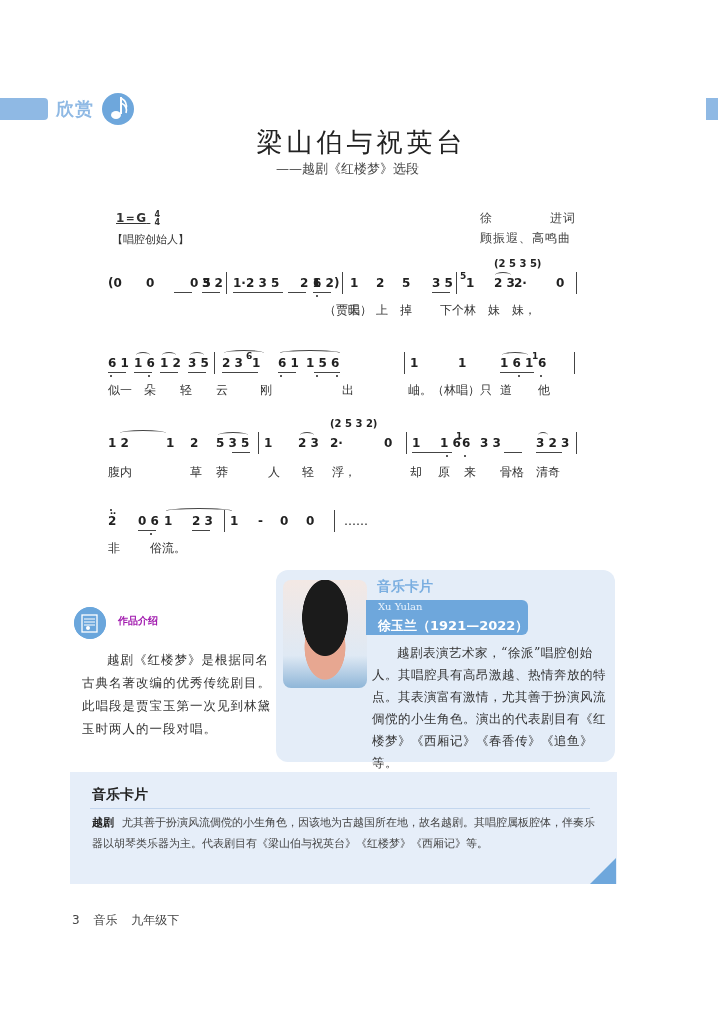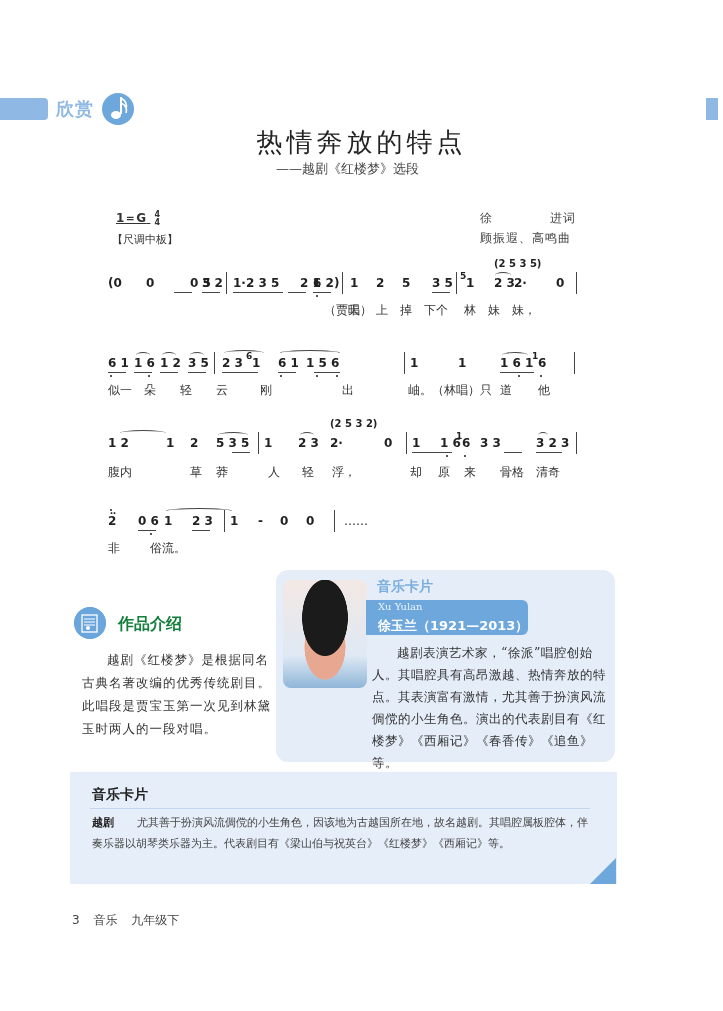--- a/index.html
+++ b/index.html
@@ -25,65 +25,65 @@
   .staff .n { position: absolute; }
   .staff .bar { position: absolute; width: 1px; height: 22px; background: #444; top: -4px; }
   .staff .ul { position: absolute; height: 1px; background: #444; }
   .staff .tie { position: absolute; border-top: 1px solid #444; border-radius: 50% 50% 0 0; height: 6px; }
   .lyr { position: absolute; left: 108px; font-size: 12px; color: #333; white-space: nowrap; }
   .lyr span { position: absolute; }
   .dot { position: absolute; width: 2px; height: 2px; background: #222; border-radius: 50%; }
   .ornament { position: absolute; font-size: 9px; font-weight: bold; }
 
   .intro-icon { position: absolute; left: 74px; top: 607px; width: 32px; height: 32px; border-radius: 50%; background: #6aa6dc; }
-  .intro-title { position: absolute; left: 118px; top: 614px; font-family: "DejaVu Sans", sans-serif; font-weight: bold; font-size: 16px; color: #15803d; }
+  .intro-title { position: absolute; left: 118px; top: 614px; font-family: "DejaVu Sans", sans-serif; font-weight: bold; font-size: 10px; color: #a21caf; }
   .intro-text { position: absolute; left: 82px; top: 648px; width: 190px; font-size: 12.5px; line-height: 23px; color: #333; text-indent: 2em; letter-spacing: 1px; }
 
   .album { position: absolute; left: 276px; top: 570px; width: 339px; height: 192px; background: #e4edf8; border-radius: 12px; }
   .photo { position: absolute; left: 283px; top: 580px; width: 84px; height: 108px; border-radius: 8px; background: radial-gradient(ellipse at 50% 35%, #1b1b1b 0 38%, transparent 39%), radial-gradient(ellipse at 50% 62%, #e7a791 0 34%, transparent 35%), linear-gradient(#f3e8e4, #dfe9f4 70%, #8fb6d8); }
   .album-title { position: absolute; left: 377px; top: 578px; font-family: "DejaVu Sans", sans-serif; font-weight: bold; font-size: 14px; color: #7aaee0; }
   .name-band { position: absolute; left: 366px; top: 600px; width: 162px; height: 35px; background: #6ea7dc; border-radius: 0 6px 6px 0; }
   .pinyin { position: absolute; left: 378px; top: 601px; font-size: 10px; color: #e8f2fc; font-family: "DejaVu Serif", serif; }
   .bio-name { position: absolute; left: 378px; top: 617px; font-family: "DejaVu Sans", sans-serif; font-weight: bold; font-size: 13px; color: #ffffff; }
   .bio-text { position: absolute; left: 372px; top: 642px; width: 240px; font-size: 12.5px; line-height: 22px; color: #333; text-indent: 2em; letter-spacing: 0.5px; }
 
   .card { position: absolute; left: 70px; top: 772px; width: 547px; height: 112px; background: #e6eef9; }
   .card-title { position: absolute; left: 92px; top: 786px; font-family: "DejaVu Sans", sans-serif; font-weight: bold; font-size: 14px; color: #222; }
   .card-line { position: absolute; left: 90px; top: 808px; width: 500px; height: 1px; background: #c3d6ee; }
   .card-text { position: absolute; left: 92px; top: 812px; width: 505px; font-size: 11px; line-height: 21px; color: #444; }
-  .card-text b { font-family: "DejaVu Sans", sans-serif; color: #222; margin-right: 23px; }
+  .card-text b { font-family: "DejaVu Sans", sans-serif; color: #222; margin-right: 8px; }
   .fold { position: absolute; left: 590px; top: 858px; width: 0; height: 0; border-bottom: 26px solid #6ea7dc; border-left: 26px solid transparent; }
 
   .footer { position: absolute; left: 72px; top: 912px; font-size: 12px; color: #444; font-family: "DejaVu Sans", sans-serif; }
   .footer span { margin-right: 10px; }
 </style>
 </head>
 <body>
 
 <div class="section-bar"></div>
 <div class="section-label">欣赏</div>
 <svg class="section-icon" viewBox="0 0 34 34">
   <circle cx="17" cy="17" r="16" fill="#6ea7dc"></circle>
   <path d="M20 5 L20 22" stroke="#fff" stroke-width="2"></path>
   <path d="M20 6 Q27 10 25 17 M20 11 Q27 14 25 21" stroke="#fff" stroke-width="1.6" fill="none"></path>
   <ellipse cx="15" cy="23" rx="5" ry="4" fill="#fff"></ellipse>
 </svg>
 <div class="right-tab"></div>
 
-<div class="title">热情奔放的特点</div>
+<div class="title">梁山伯与祝英台</div>
 <div class="subtitle">——越剧《红楼梦》选段</div>
 
 <div class="key">
   <span>1＝G</span>
   <span class="frac">
     <span>4</span><br>
     <span>4</span>
   </span>
 </div>
-<div class="tempo">【尺调中板】</div>
+<div class="tempo">【唱腔创始人】</div>
 <div class="credit c1">
   <span>徐</span>
   <span>进词</span>
 </div>
 <div class="credit c2">顾振遐、高鸣曲</div>
 
 <div class="staff" style="top:276px;">
   <span class="n" style="left:0">(0</span>
   <span class="n" style="left:38px">0</span>
   <span class="n" style="left:82px">0 5</span>
@@ -112,21 +112,21 @@
   <span class="n" style="left:406px">2·</span>
   <span class="n" style="left:386px;top:-18px;font-size:10px">(2 5 3 5)</span>
   <span class="n" style="left:448px">0</span>
   <span class="bar" style="left:468px"></span>
 </div>
 <div class="lyr" style="top:302px;">
   <span style="left:216px">（贾唱）</span>
   <span style="left:240px">天</span>
   <span style="left:268px">上</span>
   <span style="left:292px">掉</span>
-  <span style="left:316px">下个</span>
+  <span style="left:332px">下个</span>
   <span style="left:356px">林</span>
   <span style="left:380px">妹</span>
   <span style="left:404px">妹，</span>
 </div>
 
 <div class="staff" style="top:356px;">
   <span class="n" style="left:0">6 1</span>
     <span class="ul" style="left:0;top:16px;width:18px"></span>
     <span class="dot" style="left:2px;top:19px"></span>
   <span class="n" style="left:26px">1 6</span>
@@ -252,21 +252,21 @@
   <circle cx="14" cy="21" r="2" fill="#fff"></circle>
 </svg>
 <div class="intro-title">作品介绍</div>
 <div class="intro-text">越剧《红楼梦》是根据同名古典名著改编的优秀传统剧目。此唱段是贾宝玉第一次见到林黛玉时两人的一段对唱。</div>
 
 <div class="album"></div>
 <div class="photo"></div>
 <div class="album-title">音乐卡片</div>
 <div class="name-band"></div>
 <div class="pinyin">Xu Yulan</div>
-<div class="bio-name">徐玉兰（1921—2013）</div>
+<div class="bio-name">徐玉兰（1921—2022）</div>
 <div class="bio-text">越剧表演艺术家，“徐派”唱腔创始人。其唱腔具有高昂激越、热情奔放的特点。其表演富有激情，尤其善于扮演风流倜傥的小生角色。演出的代表剧目有《红楼梦》《西厢记》《春香传》《追鱼》等。</div>
 
 <div class="card"></div>
 <div class="card-title">音乐卡片</div>
 <div class="card-line"></div>
 <div class="card-text"><b>越剧</b><span>尤其善于扮演风流倜傥的小生角色，因该地为古越国所在地，故名越剧。其唱腔属板腔体，伴奏乐器以胡琴类乐器为主。代表剧目有《梁山伯与祝英台》《红楼梦》《西厢记》等。</span></div>
 <div class="fold"></div>
 
 <div class="footer">
   <span>3</span>

